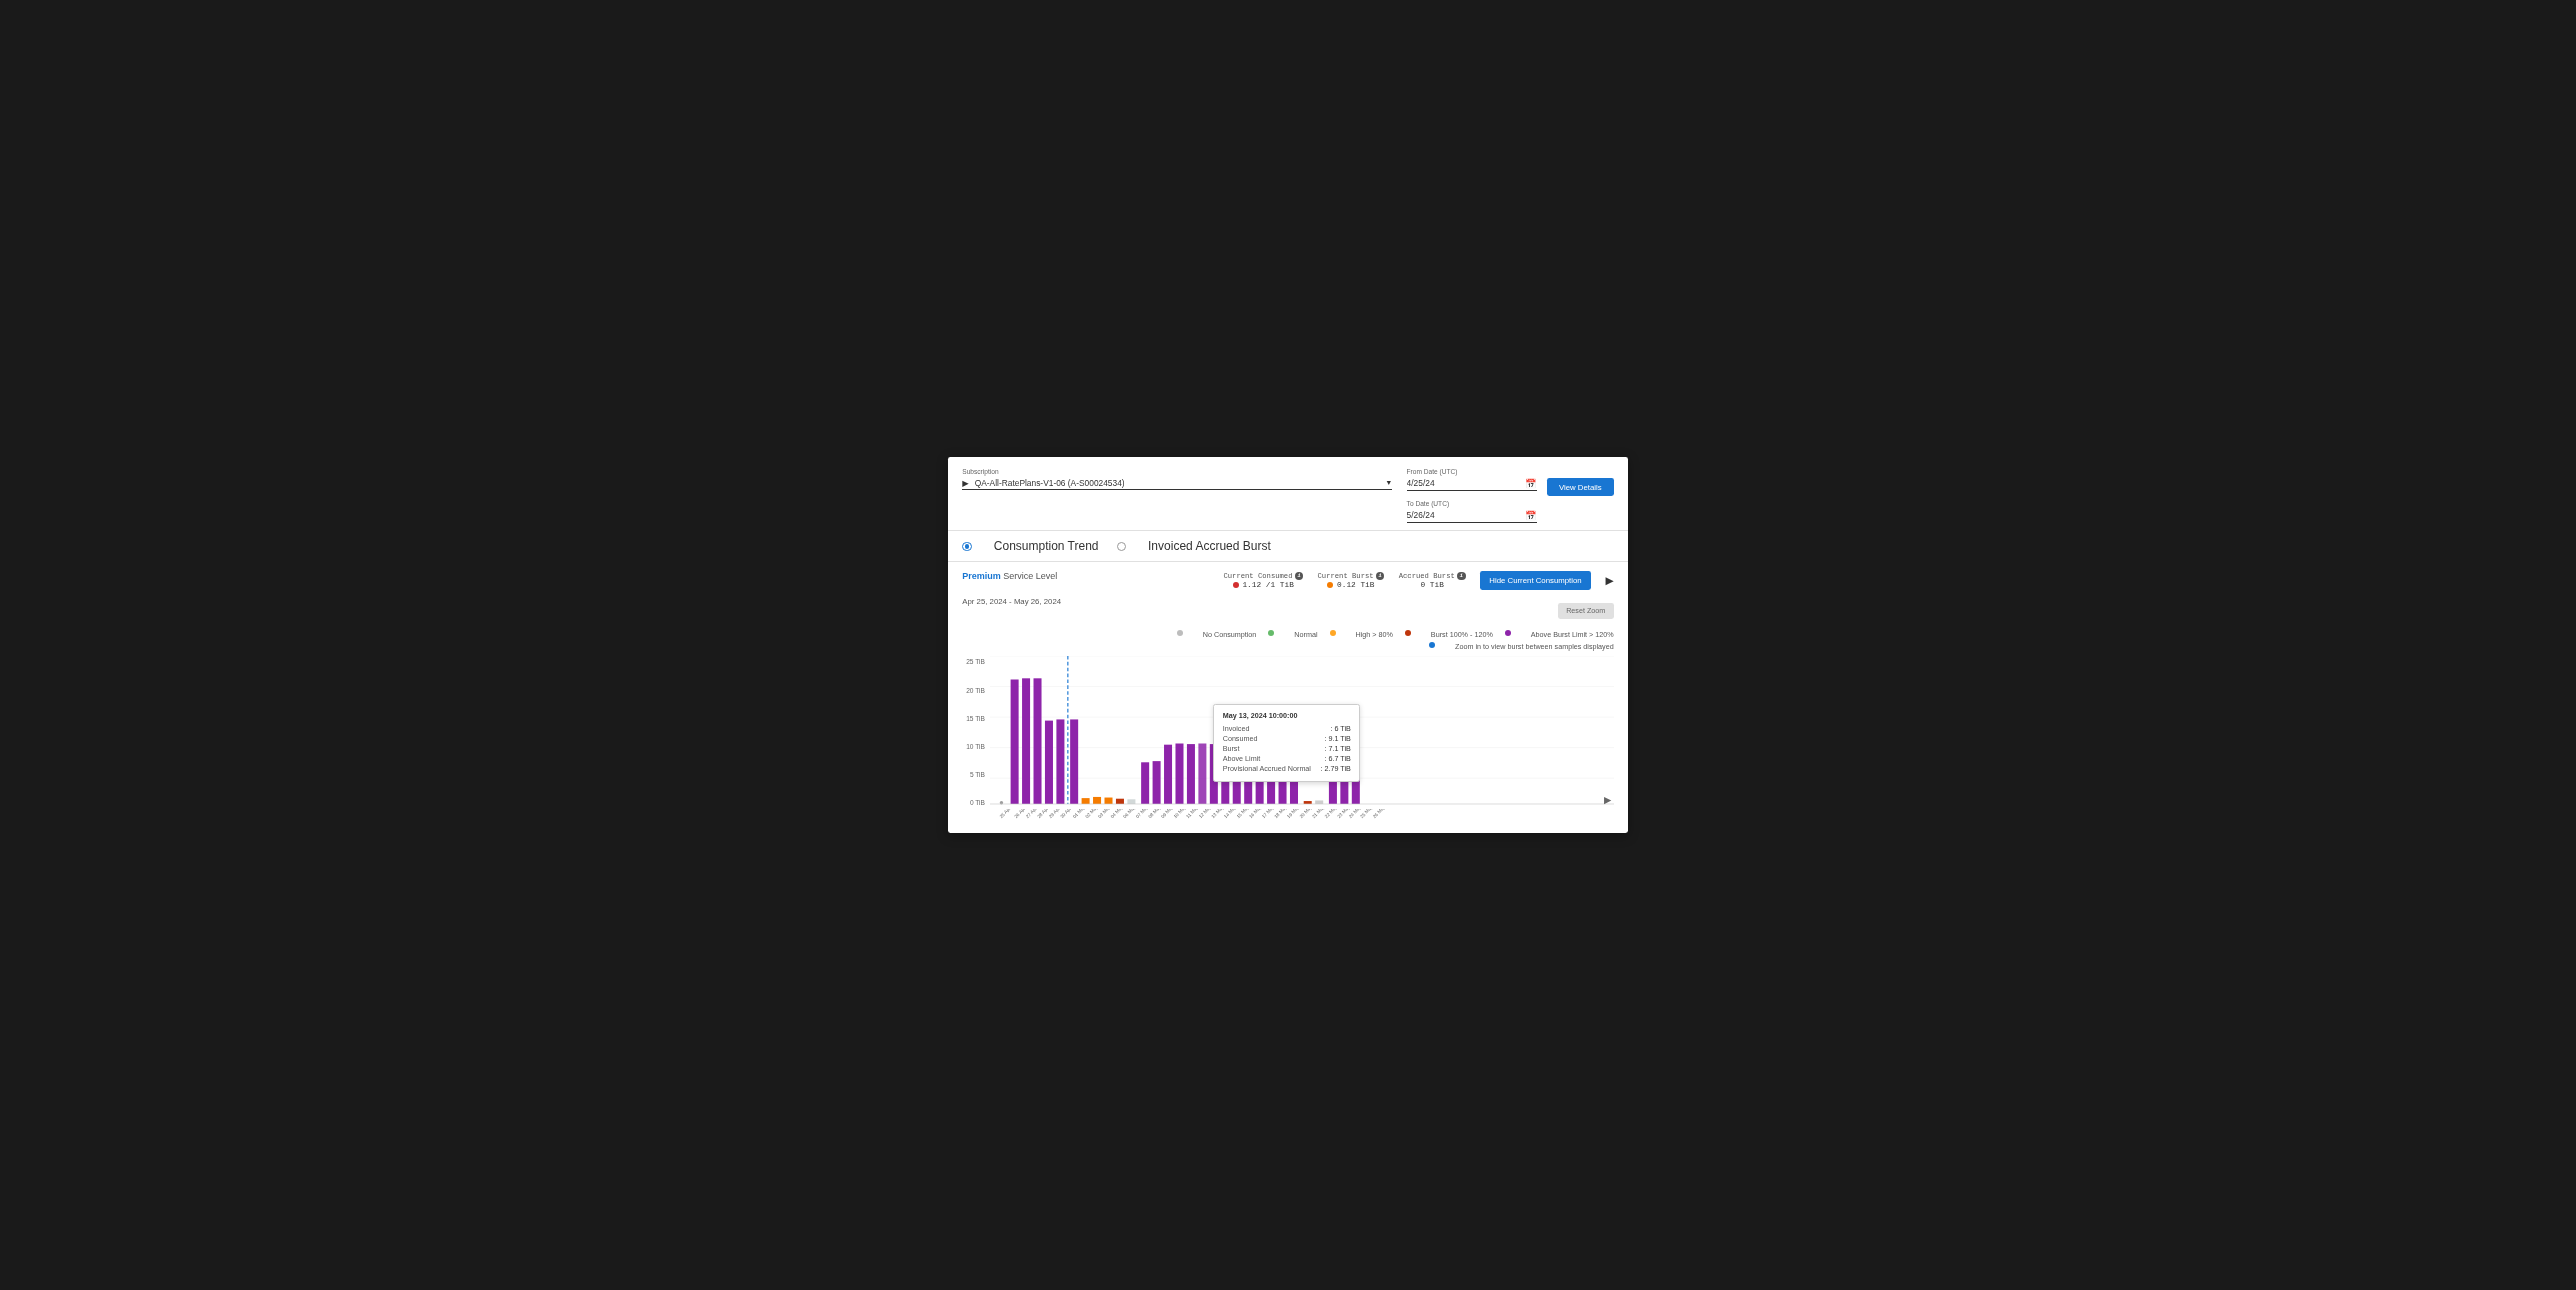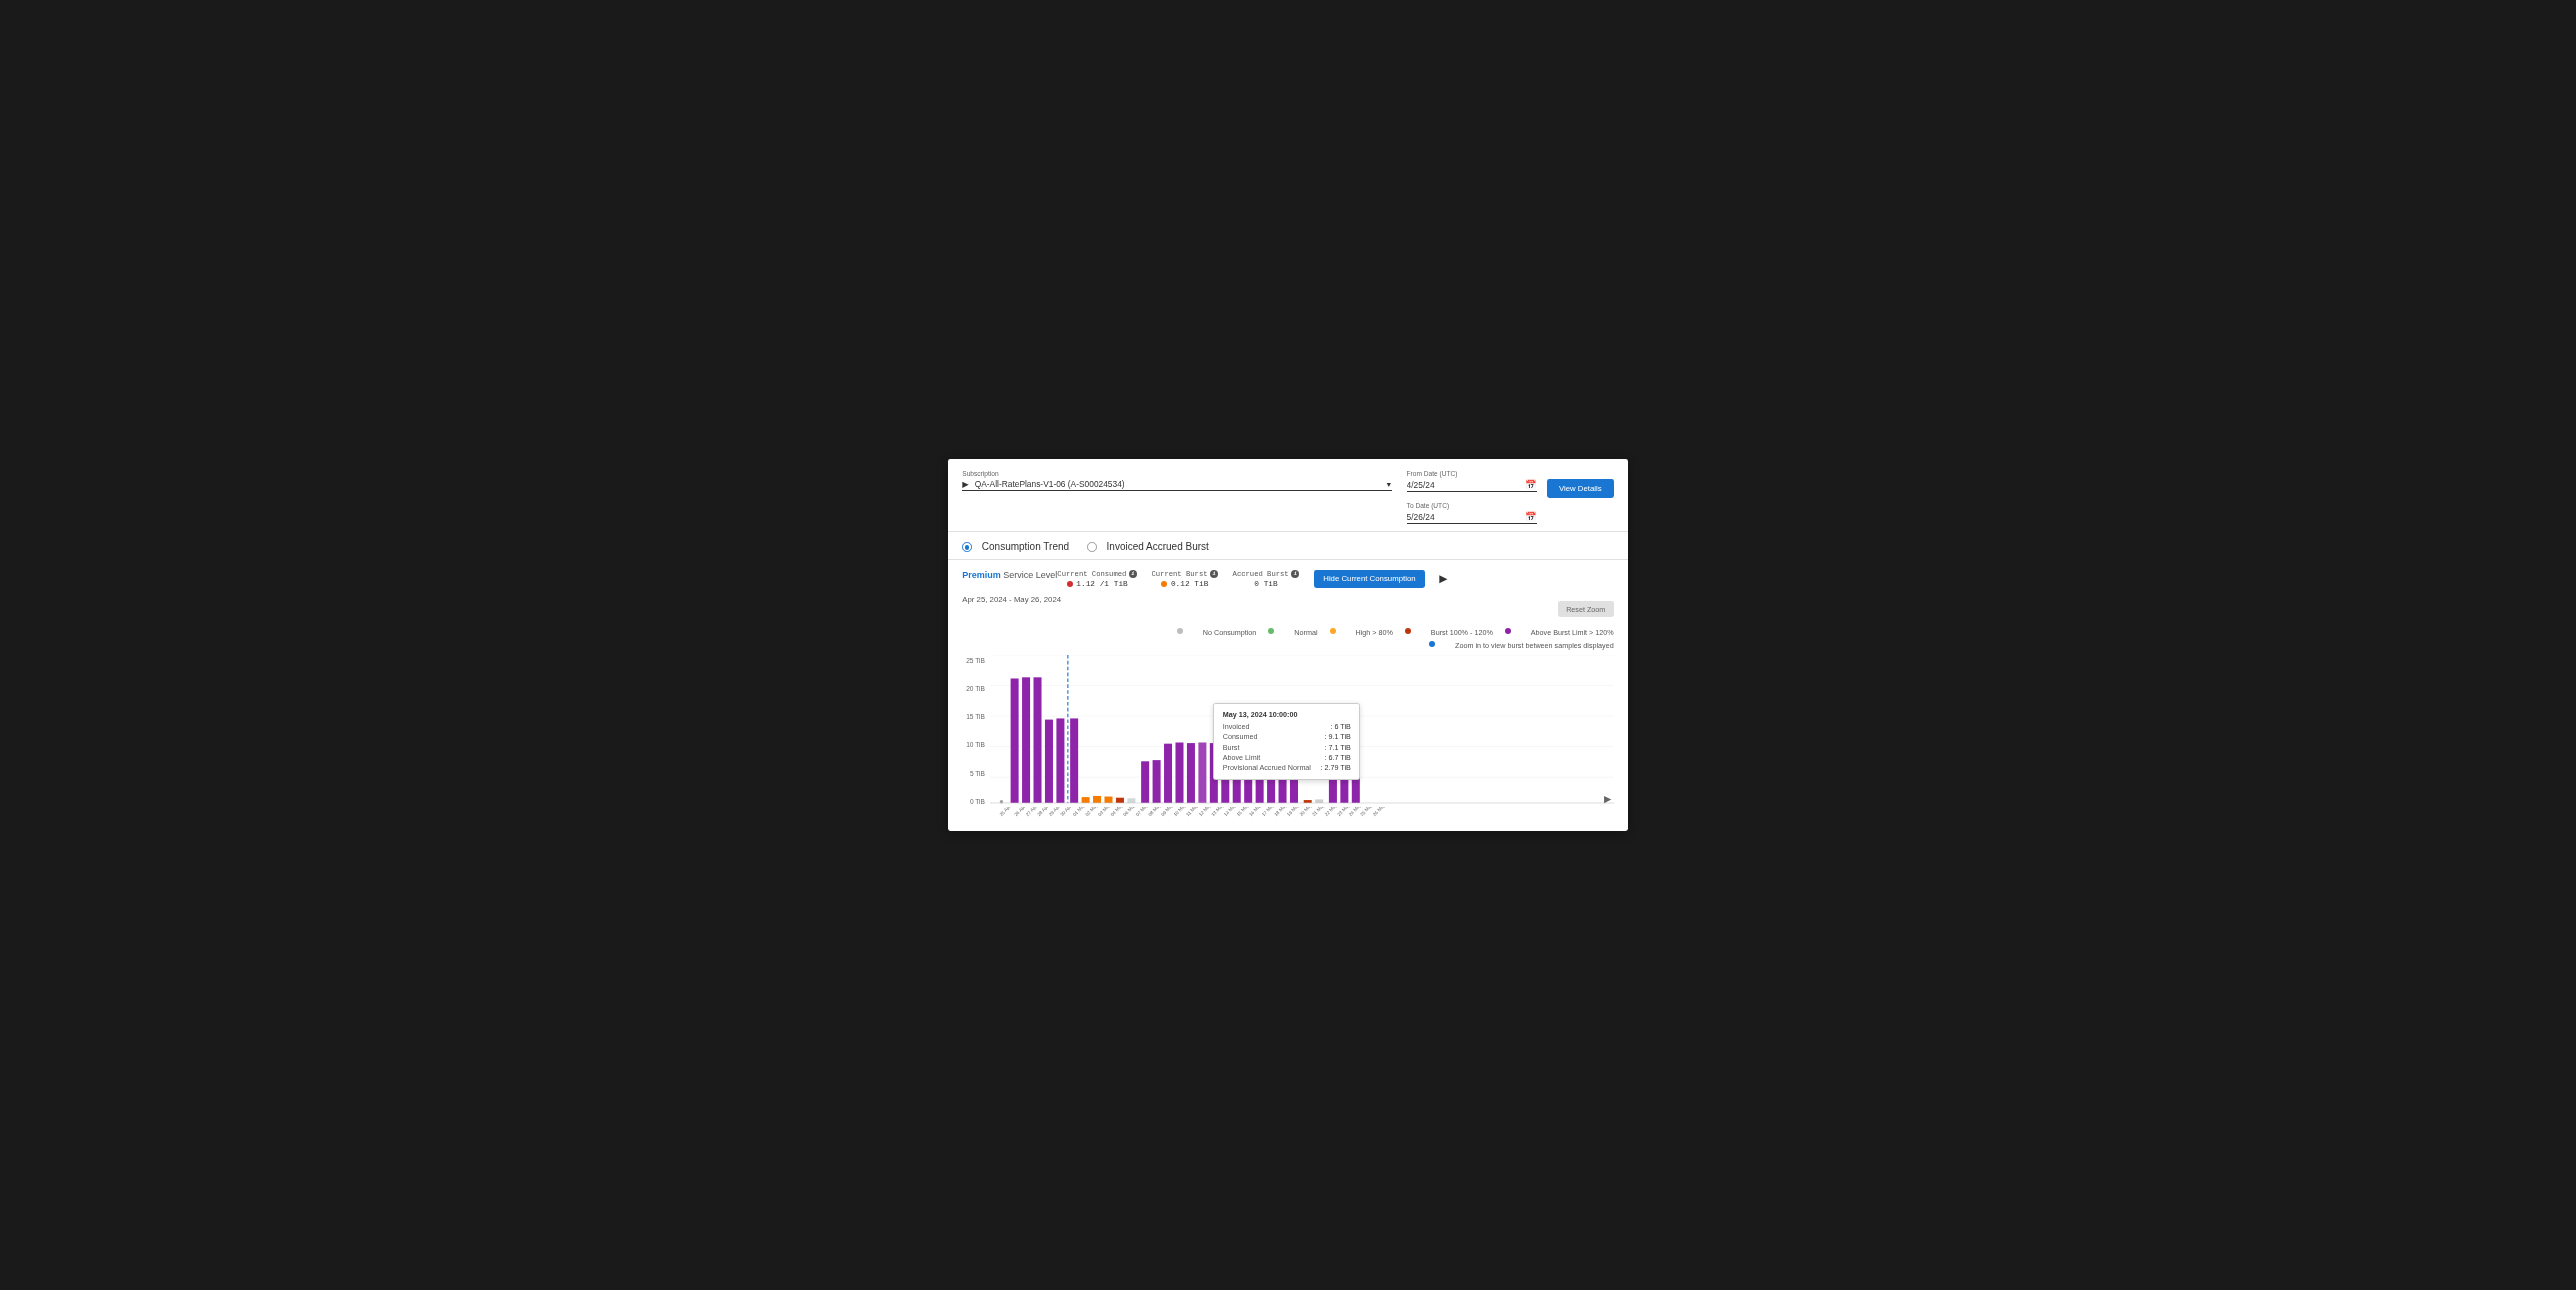--- a/index.html
+++ b/index.html
@@ -105,24 +105,24 @@
       margin-top: 4.8px;
     }
     .radio-row {
       display: flex;
       gap: 18px;
       align-items: center;
       padding: 8.4px 14.3px 0 14.3px;
     }
     .radio-option {
       display: flex;
-      align-items: flex-end;
-      gap: 10px;
+      align-items: center;
+      gap: 22px;
       cursor: pointer;
-      font-size: 10px;
+      font-size: 12px;
       color: #333;
     }
     .radio-circle {
       width: 9.5px;
       height: 9.5px;
       border-radius: 50%;
       border: 1.2px solid #1976d2;
       display: flex;
       align-items: center;
       justify-content: center;
@@ -137,20 +137,21 @@
     .radio-circle.empty {
       border: 1.2px solid #999;
     }
     .chart-section {
       padding: 9.5px 14.3px;
       border-top: 0.6px solid #e0e0e0;
       margin-top: 7.2px;
     }
     .chart-header {
       display: flex;
+      justify-content: space-between;
       align-items: flex-start;
       margin-bottom: 7.2px;
     }
     .service-level-row {
       display: flex;
       align-items: center;
       gap: 19px;
     }
     .service-level-title {
       font-size: 9px;

